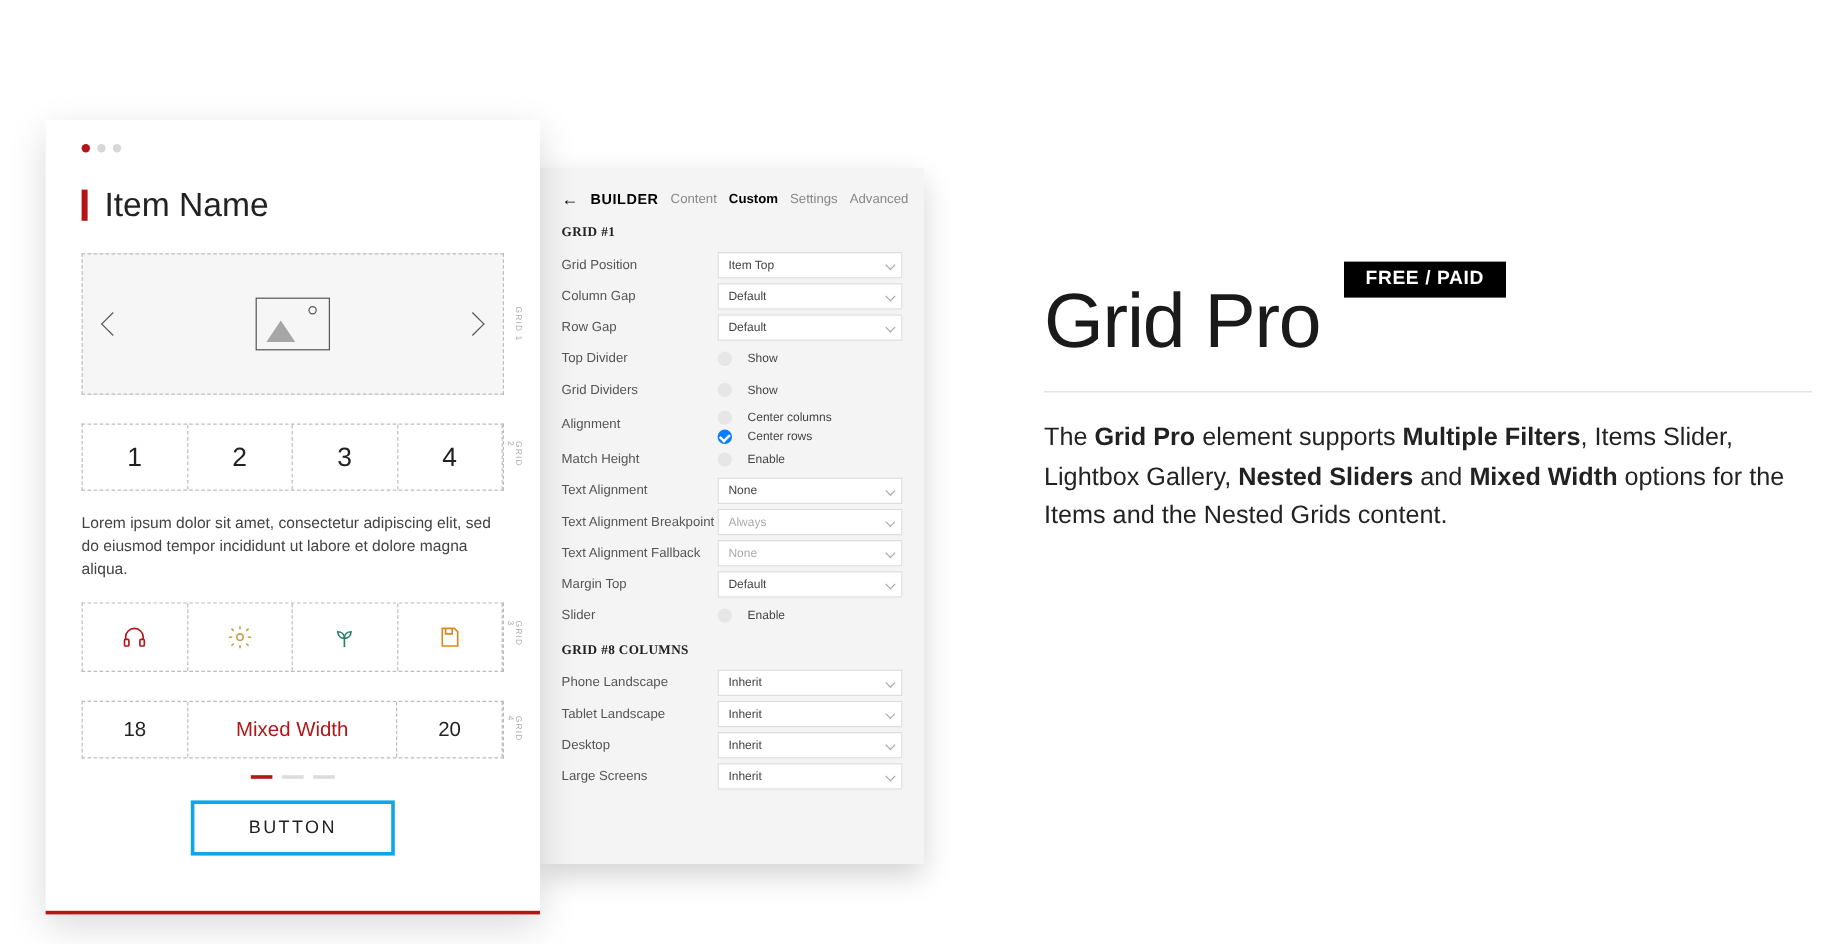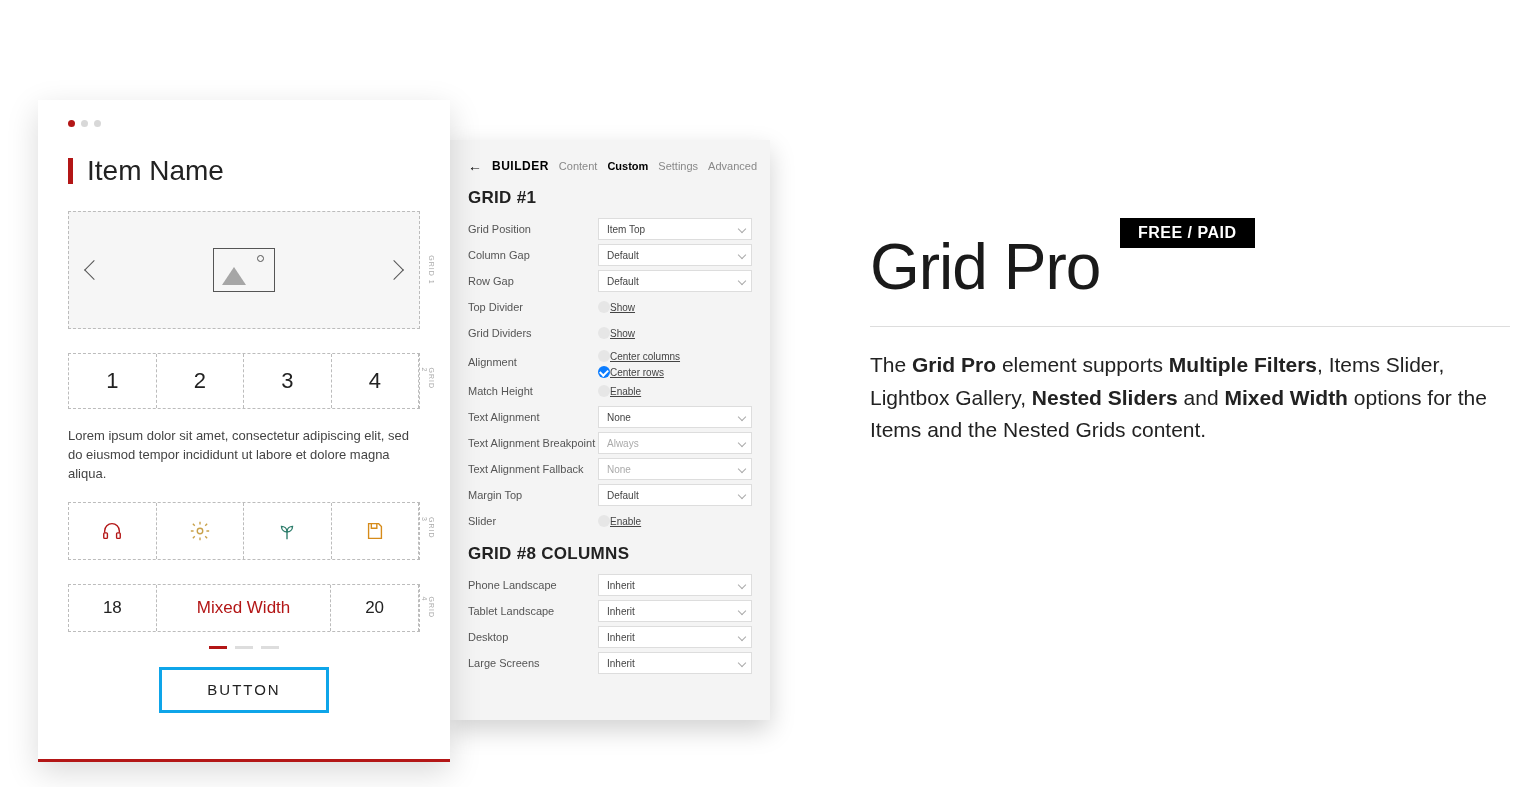--- a/index.html
+++ b/index.html
@@ -65,28 +65,28 @@
 
 .btn { display:block; margin: 0 auto; width:170px; height:46px; border:3px solid #0ea5e9; background:#fff; font-size:15px; letter-spacing:2px; color:#222; }
 
 
 .panel { position:absolute; left:450px; top:140px; width:320px; height:580px; background:#f4f4f4; box-shadow: 0 10px 24px rgba(0,0,0,.18); z-index:1; padding:18px 18px 8px; overflow:hidden; }
 .phead { display:flex; align-items:center; gap:10px; font-size:12px; margin-bottom:14px; }
 .phead .back { font-size:14px; font-weight:700; }
 .phead .title { font-weight:700; font-size:12px; letter-spacing:.5px; }
 .phead .tabs { display:flex; gap:10px; margin-left:auto; font-size:11px; color:#888; }
 .phead .tabs .active { color:#000; font-weight:600; }
-.section-h { font-size:17px; font-weight:700; color:#222; margin: 10px 0 8px; letter-spacing:.3px; }
+.section-h { font-size:11px; font-weight:700; color:#222; margin: 10px 0 8px; letter-spacing:.3px;font-family:Liberation Serif, serif; }
 .row { display:flex; align-items:center; min-height:26px; font-size:11px; }
 .row .lab { width:130px; color:#555; }
 .row .val { flex:1; }
 .sel { width:100%; background:#fff; border:1px solid #ddd; height:22px; display:flex; align-items:center; padding:0 8px; font-size:10px; color:#444; position:relative; }
 .sel.dim { color:#aaa; }
 .sel .chev { position:absolute; right:6px; top:7px; width:6px; height:6px; border-right:1px solid #aaa; border-bottom:1px solid #aaa; transform:rotate(45deg); }
-.tog { display:flex; align-items:center; gap:0; font-size:10px; color:#444;text-decoration:underline; }
+.tog { display:flex; align-items:center; gap:13px; font-size:10px; color:#444; }
 .tog .dot { width:12px; height:12px; border-radius:50%; background:#e6e6e6; display:inline-block; }
 .tog .dot.on { background:#0a7cff; position:relative; }
 .tog .dot.on:after { content:""; position:absolute; left:3px; top:2px; width:4px; height:6px; border-right:2px solid #fff; border-bottom:2px solid #fff; transform:rotate(45deg); }
 .toggles-stack .tog { margin-top:4px; }
 </style>
 </head>
 <body>
 
 <div class="stage">
 

